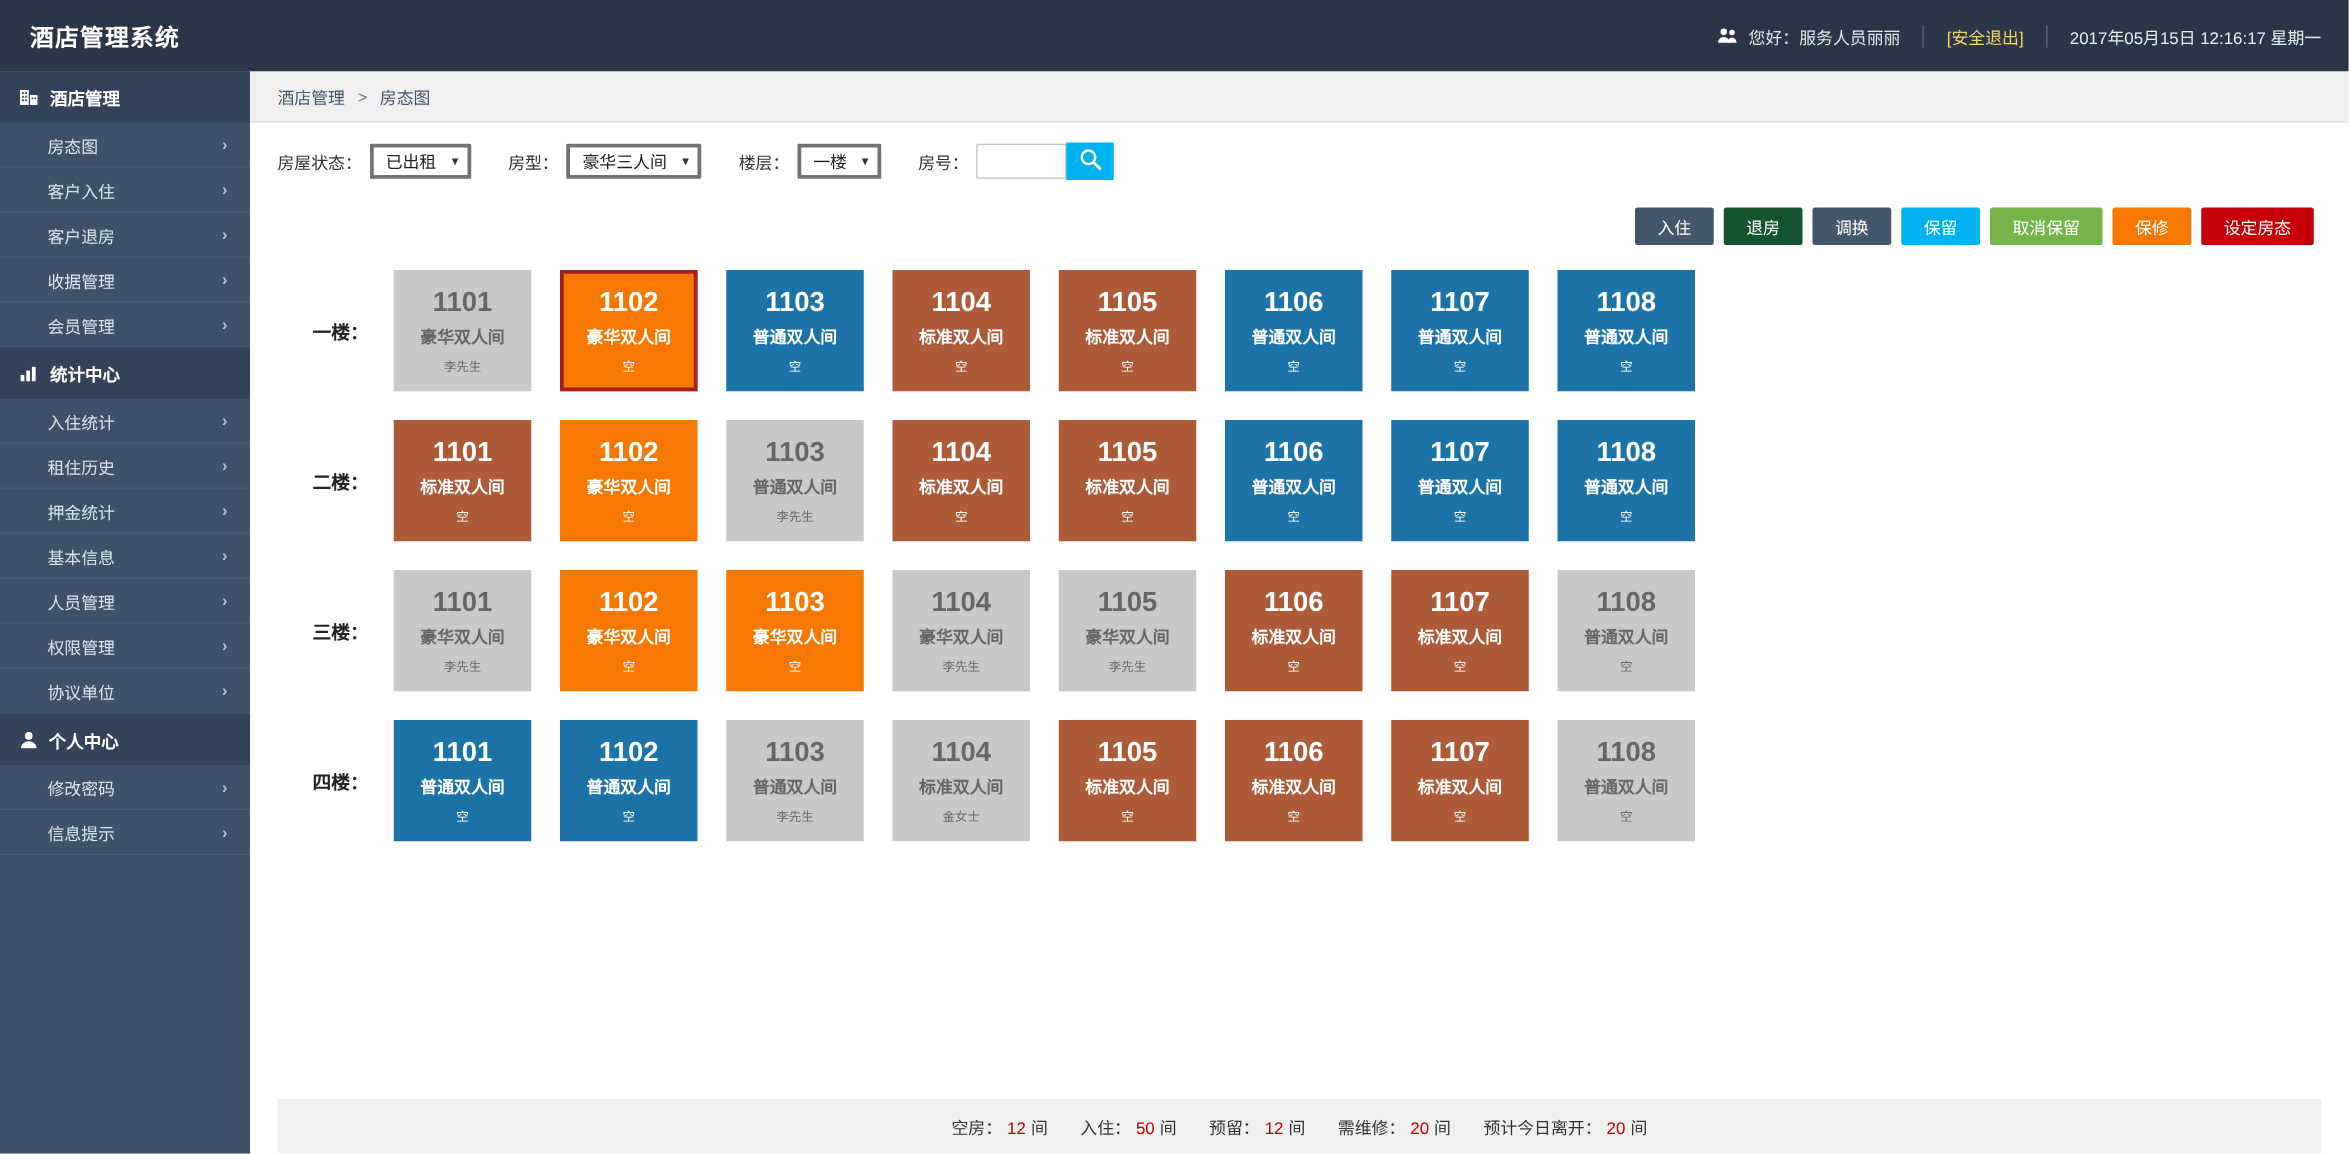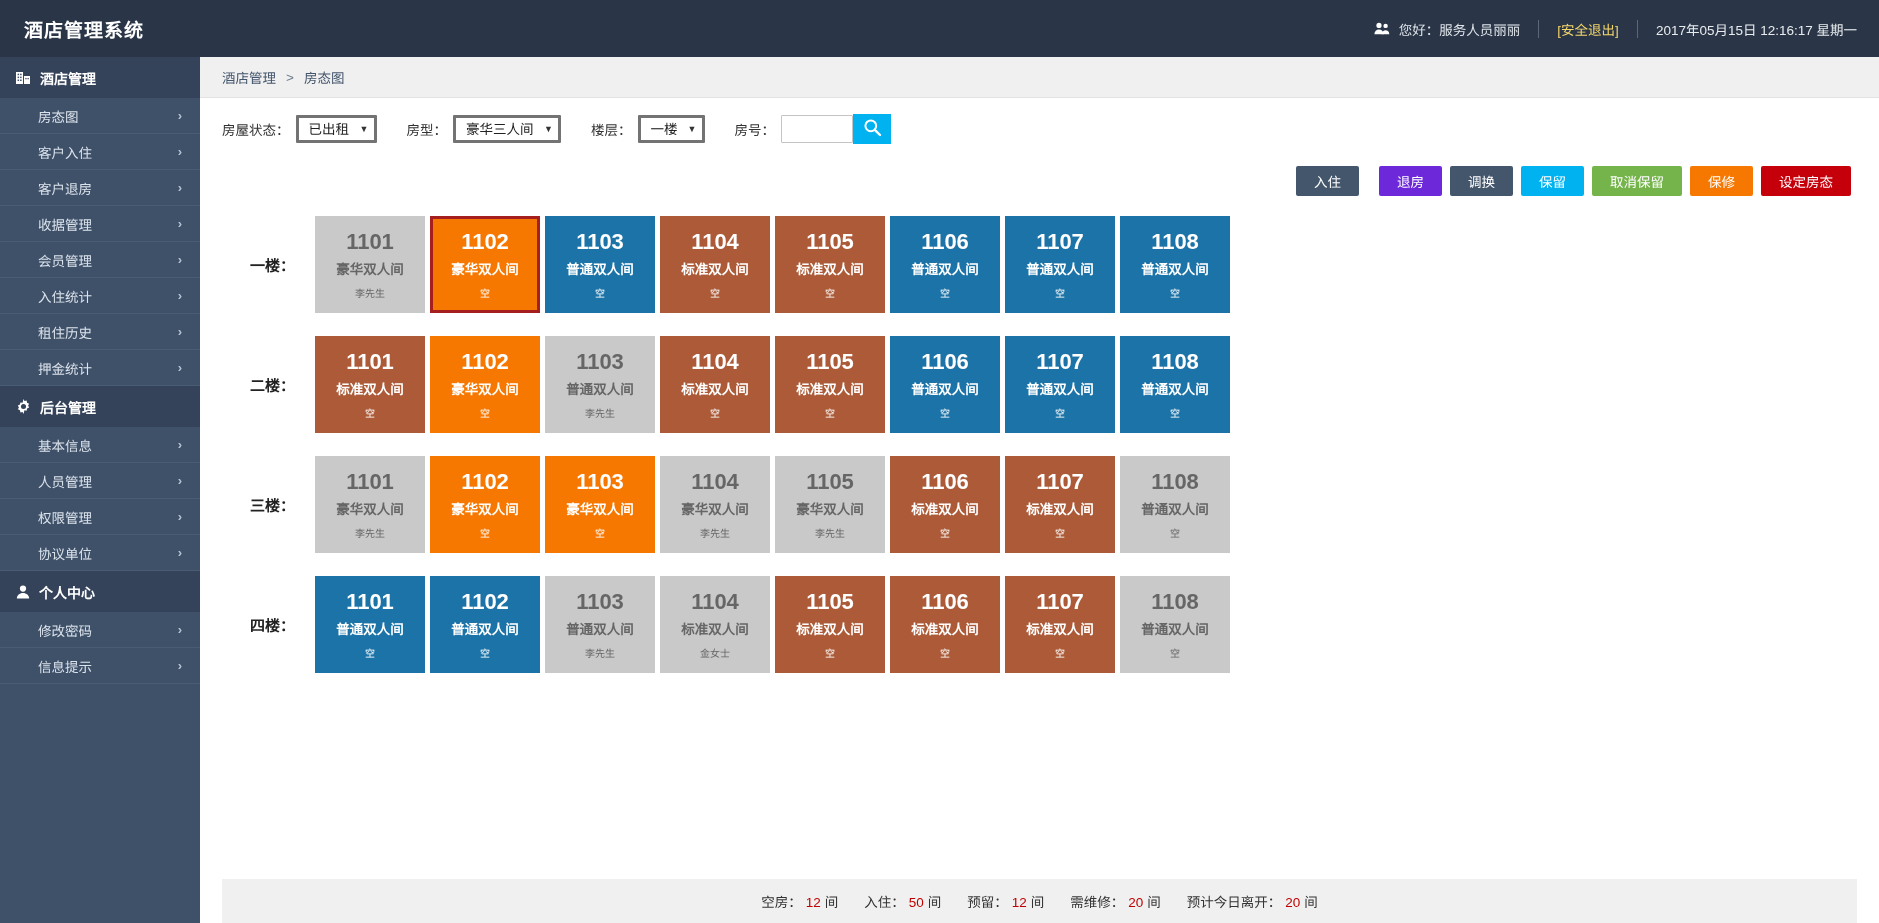--- a/index.html
+++ b/index.html
@@ -101,21 +101,21 @@
   }
 
   
   #floors { padding:14px 0 0 0; flex:1; }
   .floor-row { display:flex; align-items:center; margin-bottom:23px; }
   .floor-label {
     width:115px; text-align:right; padding-right:20px;
     font-size:15px; font-weight:bold; color:#222;
     flex:0 0 115px;
   }
-  .rooms { display:flex; gap:5px; }
+  .rooms { display:flex; gap:23px; }
   .room {
     width:110px; height:97px; display:flex; flex-direction:column;
     align-items:center; justify-content:center; cursor:pointer;
     border:3px solid transparent;
   }
   .room.selected { border-color:#a61f1f; }
   .room .rno { font-size:22px; font-weight:bold; line-height:1.15; }
   .room .rtype { font-size:13.5px; font-weight:bold; margin-top:3px; }
   .room .rguest { font-size:10px; margin-top:7px; }
 
@@ -185,40 +185,41 @@
         <span class="chev">›</span>
       </div>
       <div class="side-item">
         <span>收据管理</span>
         <span class="chev">›</span>
       </div>
       <div class="side-item">
         <span>会员管理</span>
         <span class="chev">›</span>
       </div>
-      <div class="side-item">
-        <span>入住统计</span>
-        <span class="chev">›</span>
-      </div>
-      <div class="side-item">
-        <span>租住历史</span>
-        <span class="chev">›</span>
-      </div>
-      <div class="side-item">
-        <span>押金统计</span>
-        <span class="chev">›</span>
-      </div>
       <div class="side-group-head">
         <span class="gicon">
-          <svg width="15" height="15" viewBox="0 0 16 16">
-            <path fill="#fff" d="M8 0l1 2.1 2.3-.5.5 2.3L14 5l-1.1 2L14 9l-2.2 1.1-.5 2.3-2.3-.5L8 16l-1-2.1-2.3.5-.5-2.3L2 11l1.1-2L2 7l2.2-1.1.5-2.3 2.3.5z"></path>
-            <circle cx="8" cy="8" r="2.7" fill="#34435a"></circle>
+          <svg width="15" height="14" viewBox="0 0 15 14">
+            <rect x="0.5" y="8" width="3" height="5" fill="#fff"></rect>
+            <rect x="5" y="4.5" width="3" height="8.5" fill="#fff"></rect>
+            <rect x="9.5" y="1.5" width="3" height="11.5" fill="#fff"></rect>
           </svg>
         </span>
-        <span>后台管理</span>
+        <span>统计中心</span>
+      </div>
+      <div class="side-item">
+        <span>入住统计</span>
+        <span class="chev">›</span>
+      </div>
+      <div class="side-item">
+        <span>租住历史</span>
+        <span class="chev">›</span>
+      </div>
+      <div class="side-item">
+        <span>押金统计</span>
+        <span class="chev">›</span>
       </div>
       <div class="side-item">
         <span>基本信息</span>
         <span class="chev">›</span>
       </div>
       <div class="side-item">
         <span>人员管理</span>
         <span class="chev">›</span>
       </div>
       <div class="side-item">
@@ -287,21 +288,21 @@
               <circle cx="7.8" cy="7.8" r="5.4" fill="none" stroke="#ffffff" stroke-width="2"></circle>
               <line x1="11.8" y1="11.8" x2="17" y2="17" stroke="#ffffff" stroke-width="2.4" stroke-linecap="round"></line>
             </svg>
           </span>
         </button>
       </div>
     </div>
 
     <div id="actionbar">
         <button class="act-btn" style="background: rgb(68, 86, 108);">入住</button>
-        <button class="act-btn" style="background: #6d28d9; margin-left: 12px;">退房</button>
+        <button class="act-btn" style="background: #14532d;">退房</button>
         <button class="act-btn" style="background: rgb(68, 86, 108);">调换</button>
         <button class="act-btn" style="background: rgb(0, 179, 240);">保留</button>
         <button class="act-btn" style="background: rgb(116, 180, 74);">取消保留</button>
         <button class="act-btn" style="background: rgb(247, 120, 0);">保修</button>
         <button class="act-btn" style="background: rgb(198, 0, 11); text-align: right;">设定房态</button>
       </div>
 
     <div id="floors">
         <div class="floor-row">
           <div class="floor-label">一楼：</div>

